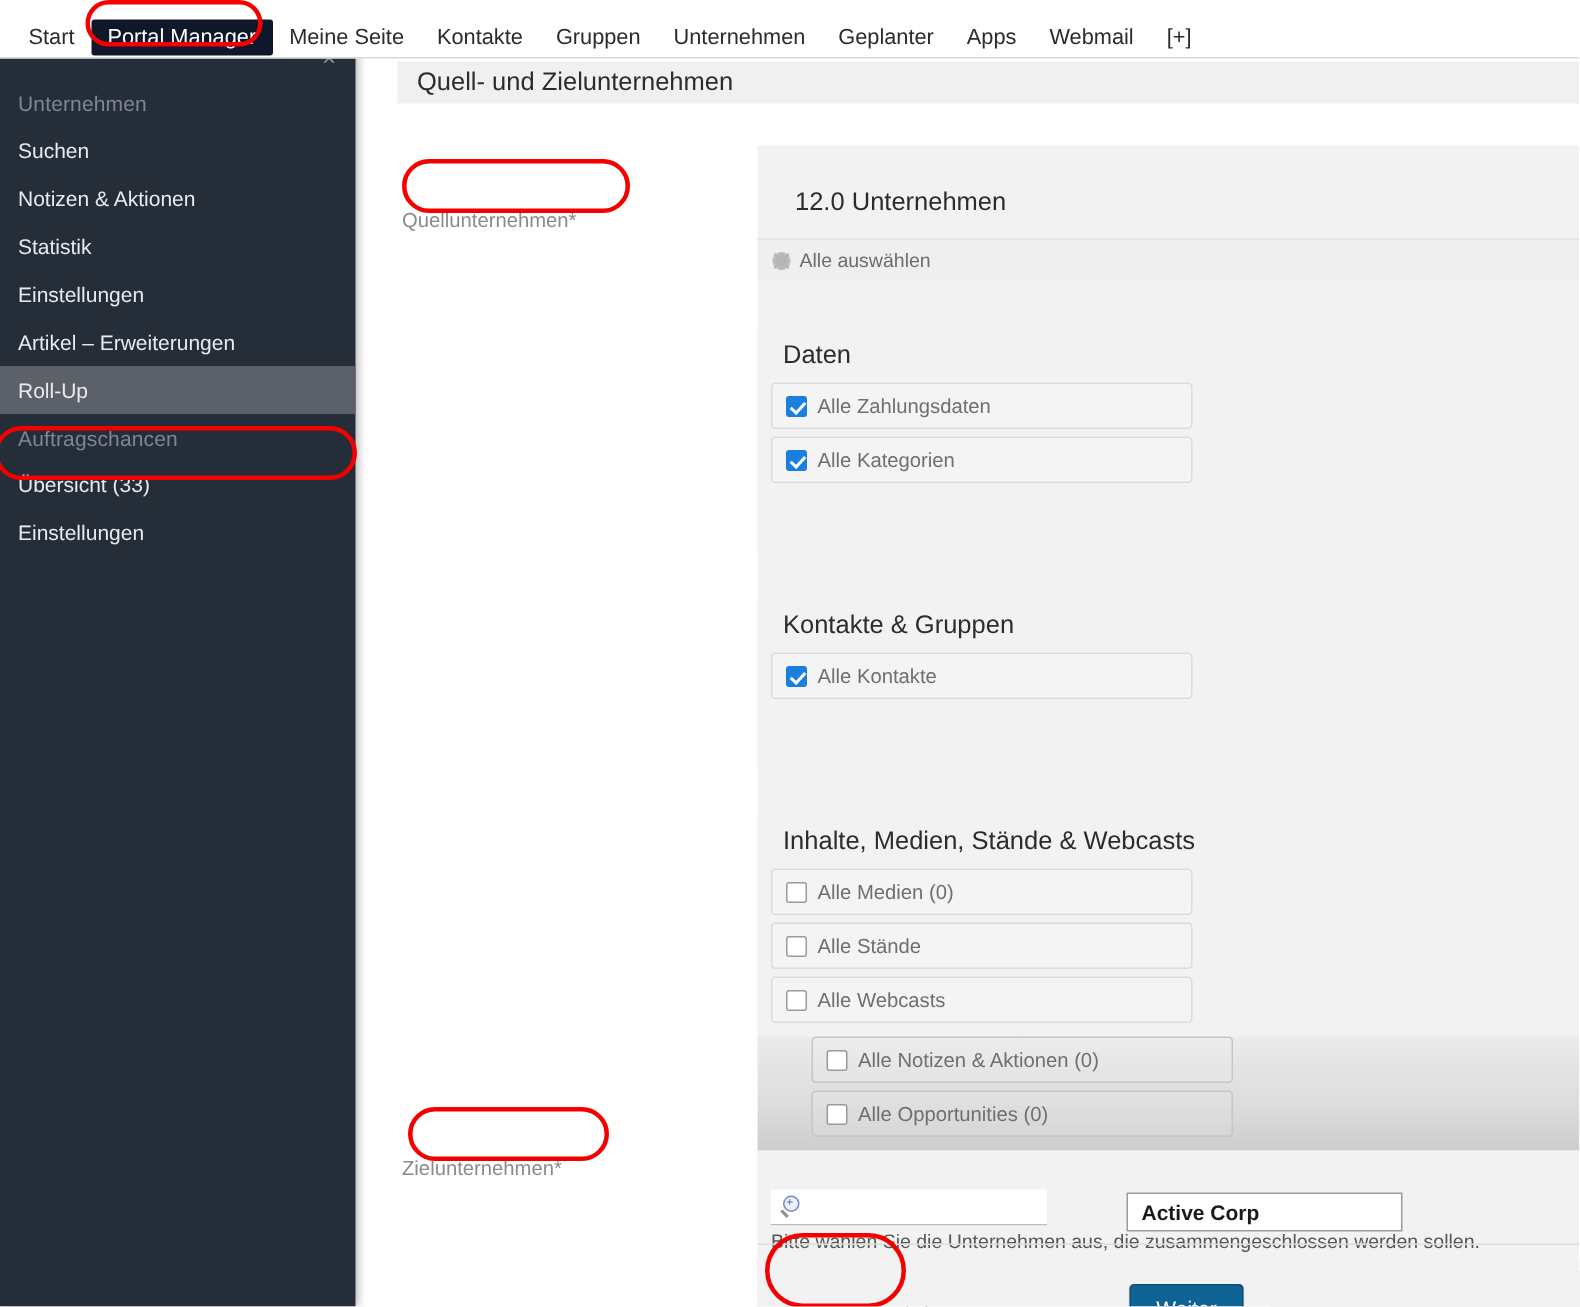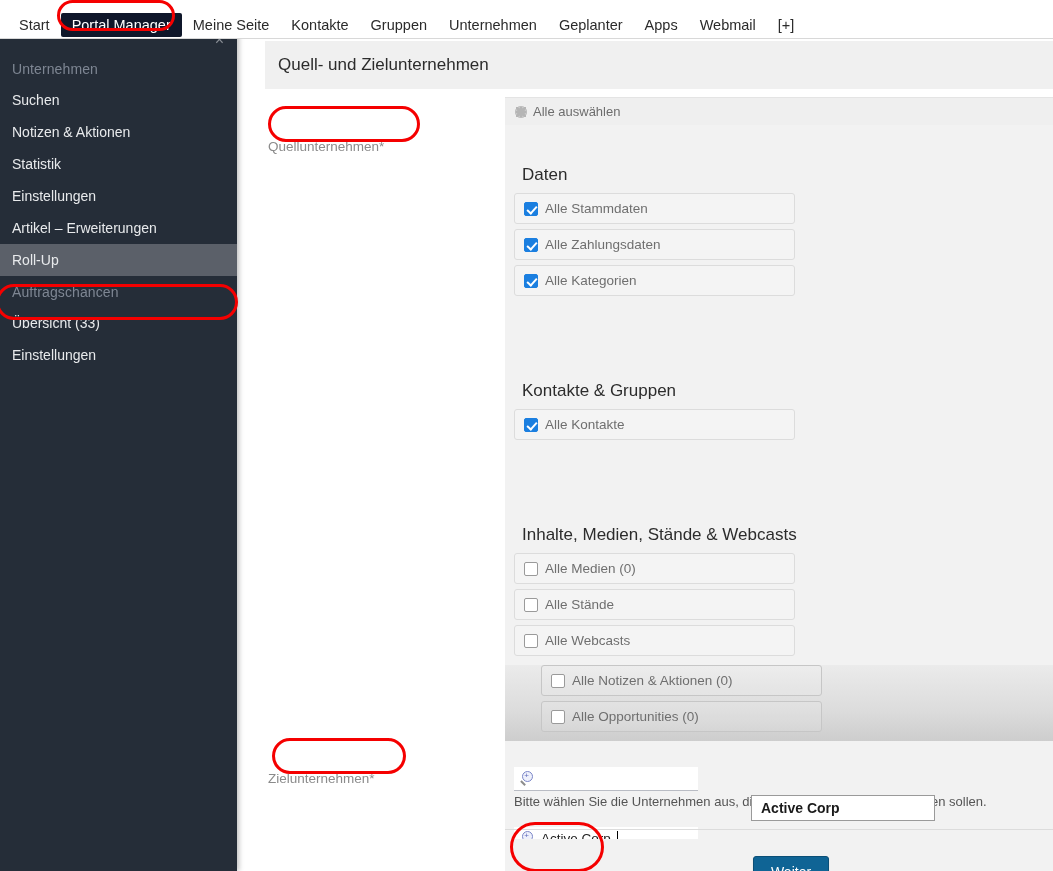--- a/index.html
+++ b/index.html
@@ -88,21 +88,21 @@
     left: 237px; top: 27px;
     width: 816px;
     height: 844px;
     background: #ffffff;
     overflow: hidden;
   }
   #page-header {
     position: absolute;
     left: 28px; top: 14px;
     width: 788px;
-    height: 48px;
+    height: 28px;
     background: #f0f0f0;
     display: flex;
     align-items: center;
     box-sizing: border-box;
     padding-left: 13px;
   }
   #page-header .title {
     font-size: 17px;
     color: #2c2c2c;
   }
@@ -398,33 +398,30 @@
 
   <div id="page-header">
     <span class="title">Quell- und Zielunternehmen</span>
   </div>
 
   <div class="field-label" style="left:31px; top:112px;">Quellunternehmen*</div>
 
   <div class="field-label" style="left:31px; top:744px;">Zielunternehmen*</div>
 
   <div id="panel">
+    <div id="panel-title">12.0 Unternehmen</div>
 
     <div id="select-all-row">
       <span class="gear-ico"></span>
       <span class="sa-label">Alle auswählen</span>
     </div>
 
     <div id="sections">
         <div class="sect-head">Daten</div>
         <div class="sect-body">
-          <div class="cbcell">
-            <span class="cbox checked"></span>
-            <span class="cb-label">Alle Stammdaten</span>
-          </div>
           <div class="cbcell">
             <span class="cbox checked"></span>
             <span class="cb-label">Alle Zahlungsdaten</span>
           </div>
           <div class="cbcell">
             <span class="cbox checked"></span>
             <span class="cb-label">Alle Kategorien</span>
           </div>
           <div class="cbcell blank"></div>
         </div>

